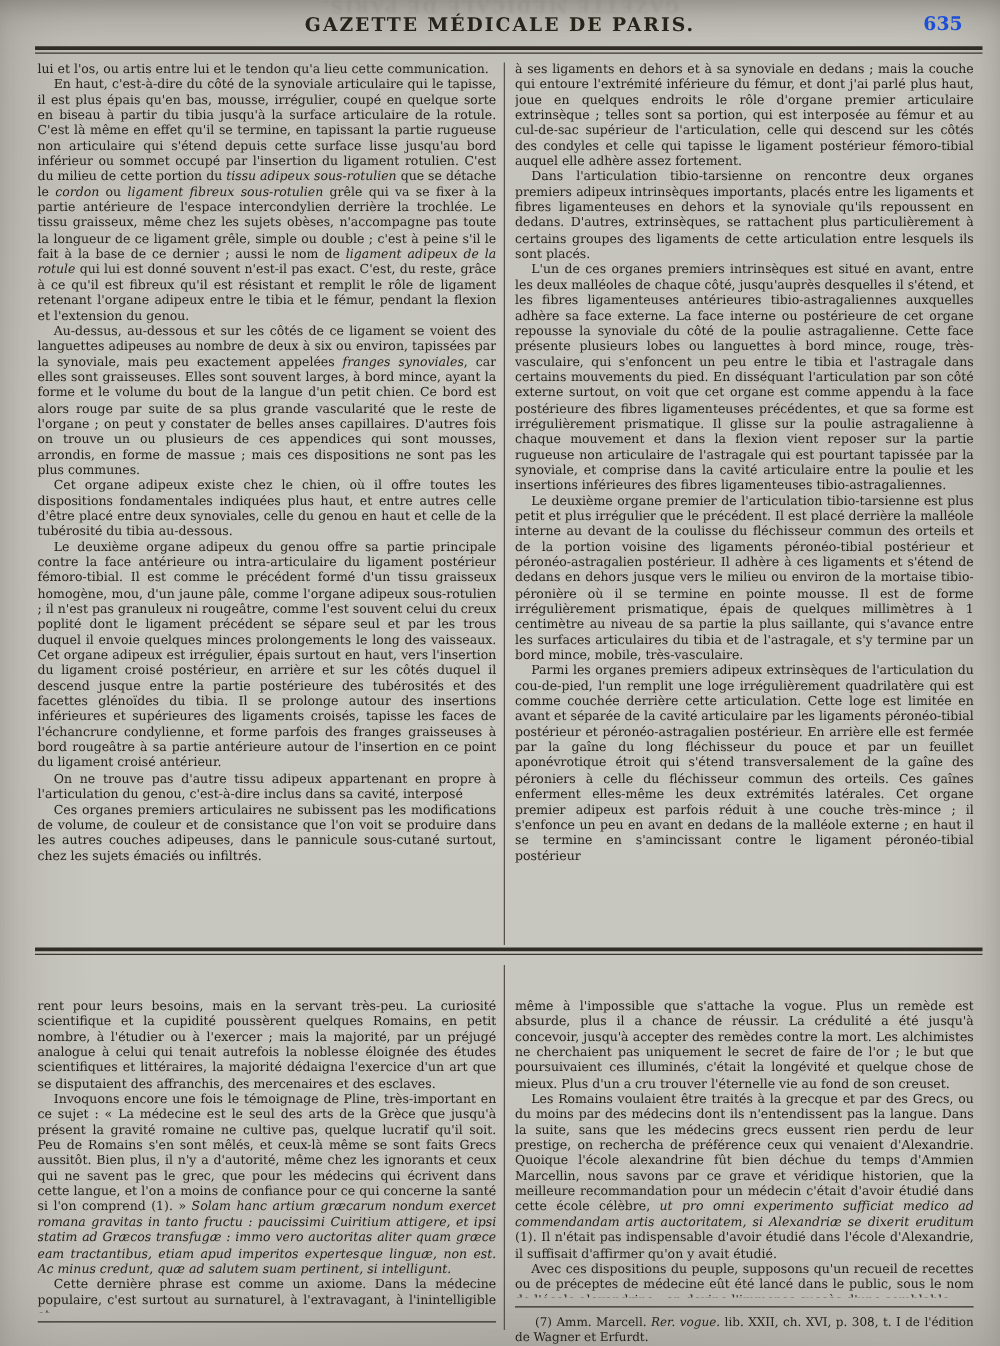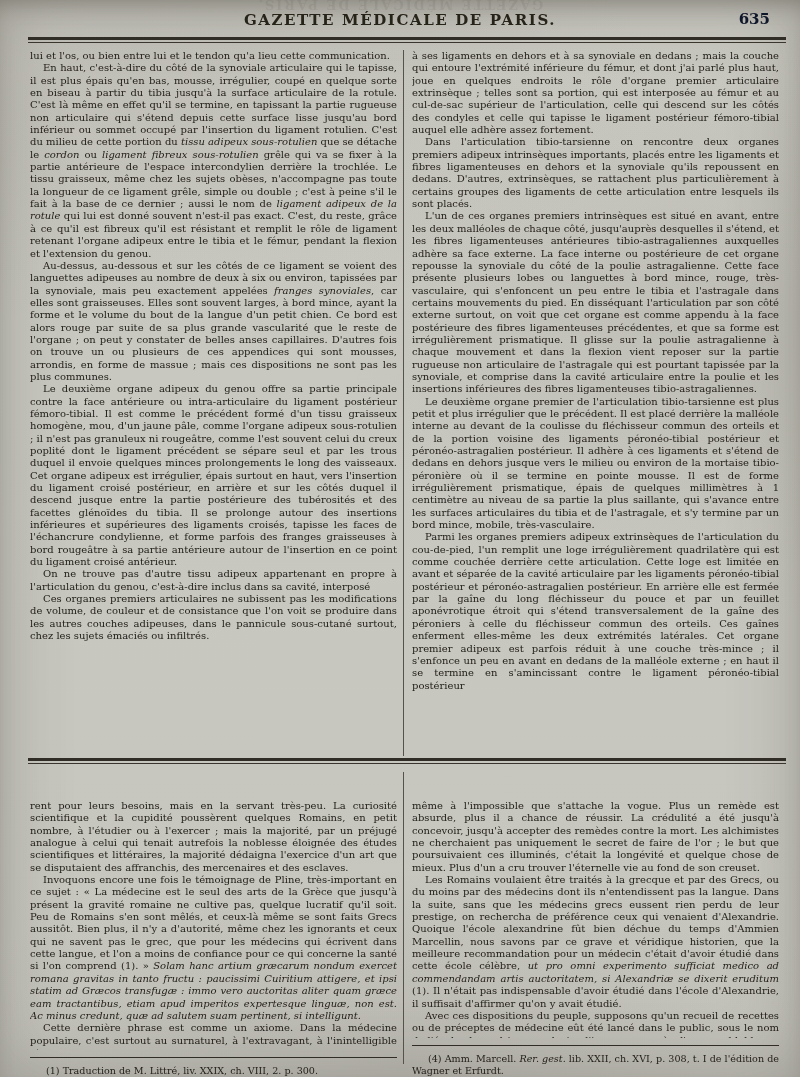--- a/index.html
+++ b/index.html
@@ -20,21 +20,21 @@
     transform:scale(-1,-1);opacity:.12;filter:blur(.7px);
     font-weight:bold;font-size:13px;letter-spacing:2px;color:#55524a;
     pointer-events:none;
   }
   .ghost2{top:-3px;}
   .header-title{
     position:absolute;top:11px;left:0;width:100%;text-align:center;
     font-size:15px;font-weight:bold;letter-spacing:1.6px;color:#262319;
   }
   .page-number{
-    position:absolute;top:10px;right:30px;font-size:15px;font-weight:bold;color:#0f172a;
+    position:absolute;top:10px;right:30px;font-size:15px;font-weight:bold;color:#1d4ed8;
   }
   .rule-double{
     position:absolute;height:2px;
     border-top:3px solid #302d26;border-bottom:1px solid #3a362e;
   }
   .header-rule{left:28px;right:14px;top:37px;}
   .section-rule{left:28px;right:14px;top:758px;}
   .vrule{position:absolute;width:1px;background:#56524a;}
   .vrule-top{left:403px;top:50px;height:706px;}
   .vrule-bottom{left:403px;top:772px;height:292px;}
@@ -60,23 +60,24 @@
 <body>
 
 <div class="ghost ghost2">GAZETTE MÉDICALE DE PARIS.</div>
 
 <div class="header-title">GAZETTE MÉDICALE DE PARIS.</div>
 <div class="page-number">635</div>
 <div class="rule-double header-rule"></div>
 
 <div class="vrule vrule-top"></div>
 <div class="col col-top col-left">
-    <p class="para no-indent"><span>lui et l'os, ou bien entre lui et le tendon qu'a lieu cette communication.</span></p>
+    <p class="para no-indent"><span>lui et l'os, ou artis entre lui et le tendon qu'a lieu cette communication.</span></p>
     <p class="para"><span>En haut, c'est-à-dire du côté de la synoviale articulaire qui le tapisse, il est plus épais qu'en bas, mousse, irrégulier, coupé en quelque sorte en biseau à partir du tibia jusqu'à la surface articulaire de la rotule. C'est là même en effet qu'il se termine, en tapissant la partie rugueuse non articulaire qui s'étend depuis cette surface lisse jusqu'au bord inférieur ou sommet occupé par l'insertion du ligament rotulien. C'est du milieu de cette portion du </span><em>tissu adipeux sous-rotulien</em><span> que se détache le </span><em>cordon</em><span> ou </span><em>ligament fibreux sous-rotulien</em><span> grêle qui va se fixer à la partie antérieure de l'espace intercondylien derrière la trochlée. Le tissu graisseux, même chez les sujets obèses, n'accompagne pas toute la longueur de ce ligament grêle, simple ou double ; c'est à peine s'il le fait à la base de ce dernier ; aussi le nom de </span><em>ligament adipeux de la rotule</em><span> qui lui est donné souvent n'est-il pas exact. C'est, du reste, grâce à ce qu'il est fibreux qu'il est résistant et remplit le rôle de ligament retenant l'organe adipeux entre le tibia et le fémur, pendant la flexion et l'extension du genou.</span></p>
     <p class="para"><span>Au-dessus, au-dessous et sur les côtés de ce ligament se voient des languettes adipeuses au nombre de deux à six ou environ, tapissées par la synoviale, mais peu exactement appelées </span><em>franges synoviales</em><span>, car elles sont graisseuses. Elles sont souvent larges, à bord mince, ayant la forme et le volume du bout de la langue d'un petit chien. Ce bord est alors rouge par suite de sa plus grande vascularité que le reste de l'organe ; on peut y constater de belles anses capillaires. D'autres fois on trouve un ou plusieurs de ces appendices qui sont mousses, arrondis, en forme de massue ; mais ces dispositions ne sont pas les plus communes.</span></p>
+    <p class="para"><span>Cet organe adipeux existe chez le chien, où il offre toutes les dispositions fondamentales indiquées plus haut, et entre autres celle d'être placé entre deux synoviales, celle du genou en haut et celle de la tubérosité du tibia au-dessous.</span></p>
     <p class="para"><span>Le deuxième organe adipeux du genou offre sa partie principale contre la face antérieure ou intra-articulaire du ligament postérieur fémoro-tibial. Il est comme le précédent formé d'un tissu graisseux homogène, mou, d'un jaune pâle, comme l'organe adipeux sous-rotulien ; il n'est pas granuleux ni rougeâtre, comme l'est souvent celui du creux poplité dont le ligament précédent se sépare seul et par les trous duquel il envoie quelques minces prolongements le long des vaisseaux. Cet organe adipeux est irrégulier, épais surtout en haut, vers l'insertion du ligament croisé postérieur, en arrière et sur les côtés duquel il descend jusque entre la partie postérieure des tubérosités et des facettes glénoïdes du tibia. Il se prolonge autour des insertions inférieures et supérieures des ligaments croisés, tapisse les faces de l'échancrure condylienne, et forme parfois des franges graisseuses à bord rougeâtre à sa partie antérieure autour de l'insertion en ce point du ligament croisé antérieur.</span></p>
     <p class="para"><span>On ne trouve pas d'autre tissu adipeux appartenant en propre à l'articulation du genou, c'est-à-dire inclus dans sa cavité, interposé</span></p>
     <p class="para"><span>Ces organes premiers articulaires ne subissent pas les modifications de volume, de couleur et de consistance que l'on voit se produire dans les autres couches adipeuses, dans le pannicule sous-cutané surtout, chez les sujets émaciés ou infiltrés.</span></p>
   </div>
 <div class="col col-top col-right">
     <p class="para no-indent"><span>à ses ligaments en dehors et à sa synoviale en dedans ; mais la couche qui entoure l'extrémité inférieure du fémur, et dont j'ai parlé plus haut, joue en quelques endroits le rôle d'organe premier articulaire extrinsèque ; telles sont sa portion, qui est interposée au fémur et au cul-de-sac supérieur de l'articulation, celle qui descend sur les côtés des condyles et celle qui tapisse le ligament postérieur fémoro-tibial auquel elle adhère assez fortement.</span></p>
     <p class="para"><span>Dans l'articulation tibio-tarsienne on rencontre deux organes premiers adipeux intrinsèques importants, placés entre les ligaments et fibres ligamenteuses en dehors et la synoviale qu'ils repoussent en dedans. D'autres, extrinsèques, se rattachent plus particulièrement à certains groupes des ligaments de cette articulation entre lesquels ils sont placés.</span></p>
     <p class="para"><span>L'un de ces organes premiers intrinsèques est situé en avant, entre les deux malléoles de chaque côté, jusqu'auprès desquelles il s'étend, et les fibres ligamenteuses antérieures tibio-astragaliennes auxquelles adhère sa face externe. La face interne ou postérieure de cet organe repousse la synoviale du côté de la poulie astragalienne. Cette face présente plusieurs lobes ou languettes à bord mince, rouge, très-vasculaire, qui s'enfoncent un peu entre le tibia et l'astragale dans certains mouvements du pied. En disséquant l'articulation par son côté externe surtout, on voit que cet organe est comme appendu à la face postérieure des fibres ligamenteuses précédentes, et que sa forme est irrégulièrement prismatique. Il glisse sur la poulie astragalienne à chaque mouvement et dans la flexion vient reposer sur la partie rugueuse non articulaire de l'astragale qui est pourtant tapissée par la synoviale, et comprise dans la cavité articulaire entre la poulie et les insertions inférieures des fibres ligamenteuses tibio-astragaliennes.</span></p>
     <p class="para"><span>Le deuxième organe premier de l'articulation tibio-tarsienne est plus petit et plus irrégulier que le précédent. Il est placé derrière la malléole interne au devant de la coulisse du fléchisseur commun des orteils et de la portion voisine des ligaments péronéo-tibial postérieur et péronéo-astragalien postérieur. Il adhère à ces ligaments et s'étend de dedans en dehors jusque vers le milieu ou environ de la mortaise tibio-péronière où il se termine en pointe mousse. Il est de forme irrégulièrement prismatique, épais de quelques millimètres à 1 centimètre au niveau de sa partie la plus saillante, qui s'avance entre les surfaces articulaires du tibia et de l'astragale, et s'y termine par un bord mince, mobile, très-vasculaire.</span></p>
     <p class="para"><span>Parmi les organes premiers adipeux extrinsèques de l'articulation du cou-de-pied, l'un remplit une loge irrégulièrement quadrilatère qui est comme couchée derrière cette articulation. Cette loge est limitée en avant et séparée de la cavité articulaire par les ligaments péronéo-tibial postérieur et péronéo-astragalien postérieur. En arrière elle est fermée par la gaîne du long fléchisseur du pouce et par un feuillet aponévrotique étroit qui s'étend transversalement de la gaîne des péroniers à celle du fléchisseur commun des orteils. Ces gaînes enferment elles-même les deux extrémités latérales. Cet organe premier adipeux est parfois réduit à une couche très-mince ; il s'enfonce un peu en avant en dedans de la malléole externe ; en haut il se termine en s'amincissant contre le ligament péronéo-tibial postérieur</span></p>
@@ -86,28 +87,25 @@
 
 <div class="vrule vrule-bottom"></div>
 
 <div class="col col-bottom col-left">
   <div class="bottom-text bottom-text-left">
       <p class="para no-indent"><span>rent pour leurs besoins, mais en la servant très-peu. La curiosité scientifique et la cupidité poussèrent quelques Romains, en petit nombre, à l'étudier ou à l'exercer ; mais la majorité, par un préjugé analogue à celui qui tenait autrefois la noblesse éloignée des études scientifiques et littéraires, la majorité dédaigna l'exercice d'un art que se disputaient des affranchis, des mercenaires et des esclaves.</span></p>
       <p class="para"><span>Invoquons encore une fois le témoignage de Pline, très-important en ce sujet : « La médecine est le seul des arts de la Grèce que jusqu'à présent la gravité romaine ne cultive pas, quelque lucratif qu'il soit. Peu de Romains s'en sont mêlés, et ceux-là même se sont faits Grecs aussitôt. Bien plus, il n'y a d'autorité, même chez les ignorants et ceux qui ne savent pas le grec, que pour les médecins qui écrivent dans cette langue, et l'on a moins de confiance pour ce qui concerne la santé si l'on comprend (1). » </span><em>Solam hanc artium græcarum nondum exercet romana gravitas in tanto fructu : paucissimi Cuiritium attigere, et ipsi statim ad Græcos transfugæ : immo vero auctoritas aliter quam græce eam tractantibus, etiam apud imperitos expertesque linguæ, non est. Ac minus credunt, quæ ad salutem suam pertinent, si intelligunt.</em></p>
       <p class="para"><span>Cette dernière phrase est comme un axiome. Dans la médecine populaire, c'est surtout au surnaturel, à l'extravagant, à l'inintelligible et</span></p>
     </div>
   <hr class="footnote-rule">
-  <div class="footnote">
-      <p class="para"><span>(1) Traduction de M. Littré, liv. XXIX, ch. VIII, 2. p. 300.</span></p>
-    </div>
 </div>
 
 <div class="col col-bottom col-right">
   <div class="bottom-text bottom-text-right">
       <p class="para no-indent"><span>même à l'impossible que s'attache la vogue. Plus un remède est absurde, plus il a chance de réussir. La crédulité a été jusqu'à concevoir, jusqu'à accepter des remèdes contre la mort. Les alchimistes ne cherchaient pas uniquement le secret de faire de l'or ; le but que poursuivaient ces illuminés, c'était la longévité et quelque chose de mieux. Plus d'un a cru trouver l'éternelle vie au fond de son creuset.</span></p>
       <p class="para"><span>Les Romains voulaient être traités à la grecque et par des Grecs, ou du moins par des médecins dont ils n'entendissent pas la langue. Dans la suite, sans que les médecins grecs eussent rien perdu de leur prestige, on rechercha de préférence ceux qui venaient d'Alexandrie. Quoique l'école alexandrine fût bien déchue du temps d'Ammien Marcellin, nous savons par ce grave et véridique historien, que la meilleure recommandation pour un médecin c'était d'avoir étudié dans cette école célèbre, </span><em>ut pro omni experimento sufficiat medico ad commendandam artis auctoritatem, si Alexandriæ se dixerit eruditum</em><span> (1). Il n'était pas indispensable d'avoir étudié dans l'école d'Alexandrie, il suffisait d'affirmer qu'on y avait étudié.</span></p>
       <p class="para"><span>Avec ces dispositions du peuple, supposons qu'un recueil de recettes ou de préceptes de médecine eût été lancé dans le public, sous le nom de l'école alexandrine : on devine l'immense succès d'une semblable</span></p>
     </div>
   <hr class="footnote-rule">
   <div class="footnote">
-      <p class="para"><span>(4) Amm. Marcell. </span><em>Rer. gest.</em><span> lib. XXII, ch. XVI, p. 308, t. I de l'édition de Wagner et Erfurdt.</span></p>
+      <p class="para"><span>(7) Amm. Marcell. </span><em>Rer. vogue.</em><span> lib. XXII, ch. XVI, p. 308, t. I de l'édition de Wagner et Erfurdt.</span></p>
     </div>
 </div>
 
 </body></html>

